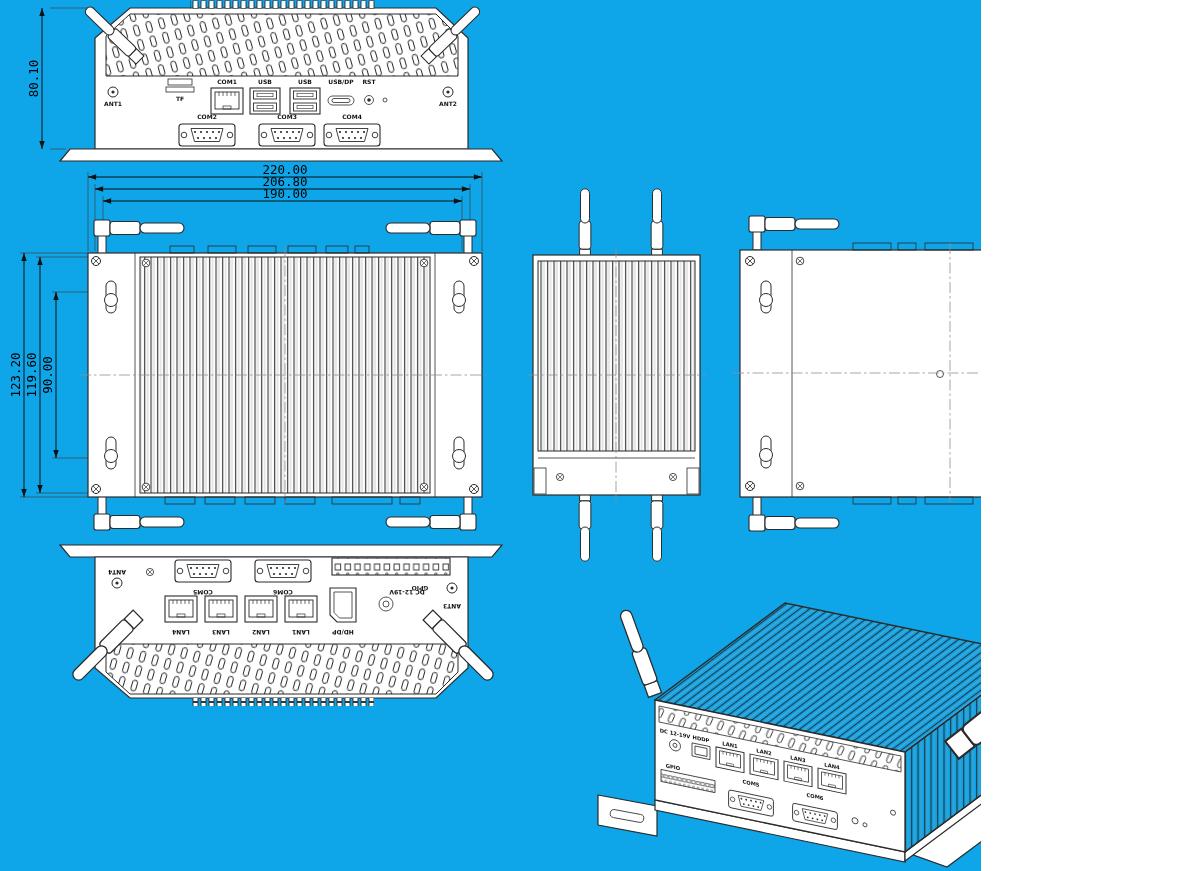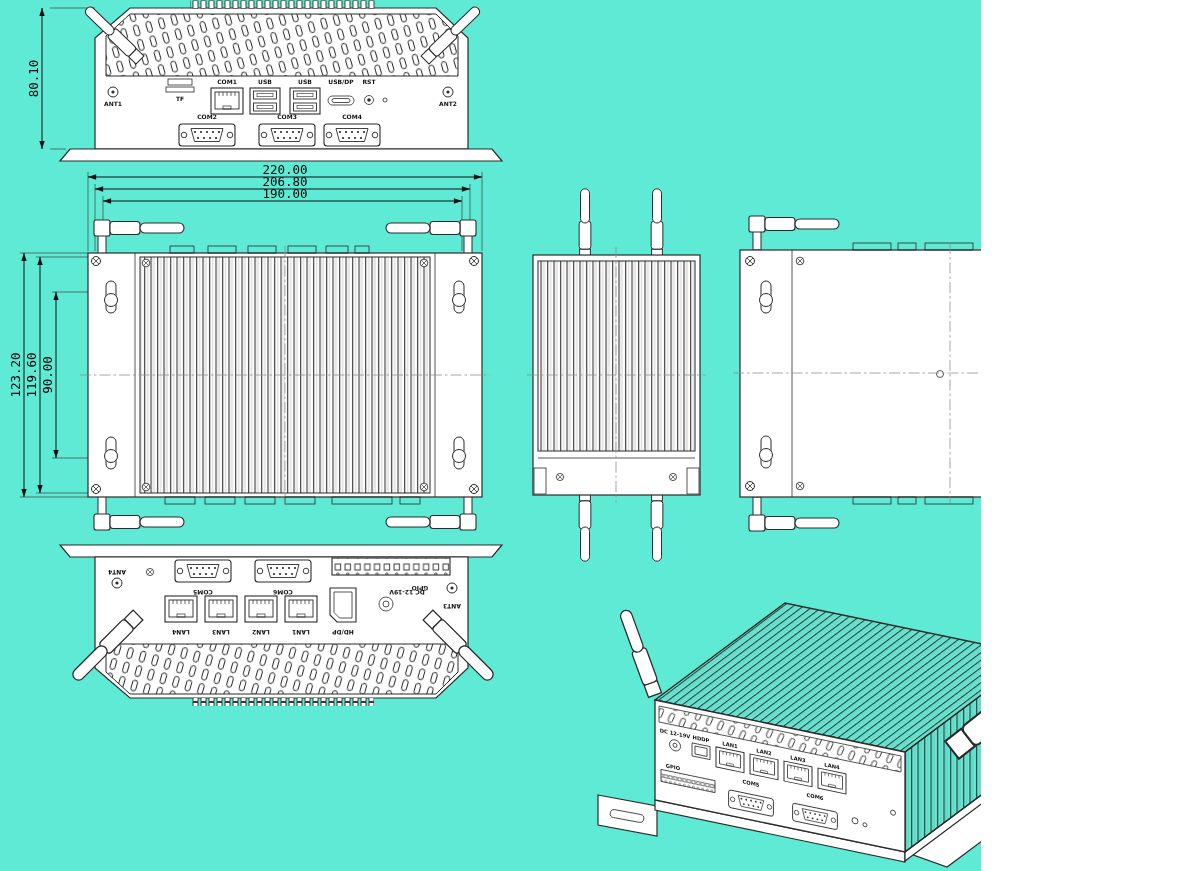--- a/index.html
+++ b/index.html
@@ -1,17 +1,17 @@
 <!DOCTYPE html>
 <html><head>
 <meta charset="utf-8">
 <title>Technical Drawing</title>
 <style>
   html,body{margin:0;padding:0;background:#ffffff;}
-  .canvas{position:relative;width:981px;height:871px;background:#5eead4;overflow:hidden;
+  .canvas{position:relative;width:981px;height:871px;background:#0ea5e9;overflow:hidden;
           font-family:"DejaVu Sans",sans-serif;}
   .canvas > svg{position:absolute;left:0;top:0;}
   .body{fill:#ffffff;stroke:#2b2b2b;stroke-width:1.2;}
   .thin{fill:none;stroke:#2b2b2b;stroke-width:0.8;}
   .dim{stroke:#111;stroke-width:1;fill:none;}
   .ext{stroke:#444;stroke-width:0.7;fill:none;}
   .cl{stroke:#8f8f8f;stroke-width:0.8;fill:none;stroke-dasharray:11 3 2.5 3;}
   text{user-select:none;}
   .lbl{font:700 6px "DejaVu Sans",sans-serif;fill:#111;text-anchor:middle;}
   .lblI{font:700 5.2px "DejaVu Sans",sans-serif;fill:#111;text-anchor:middle;}

